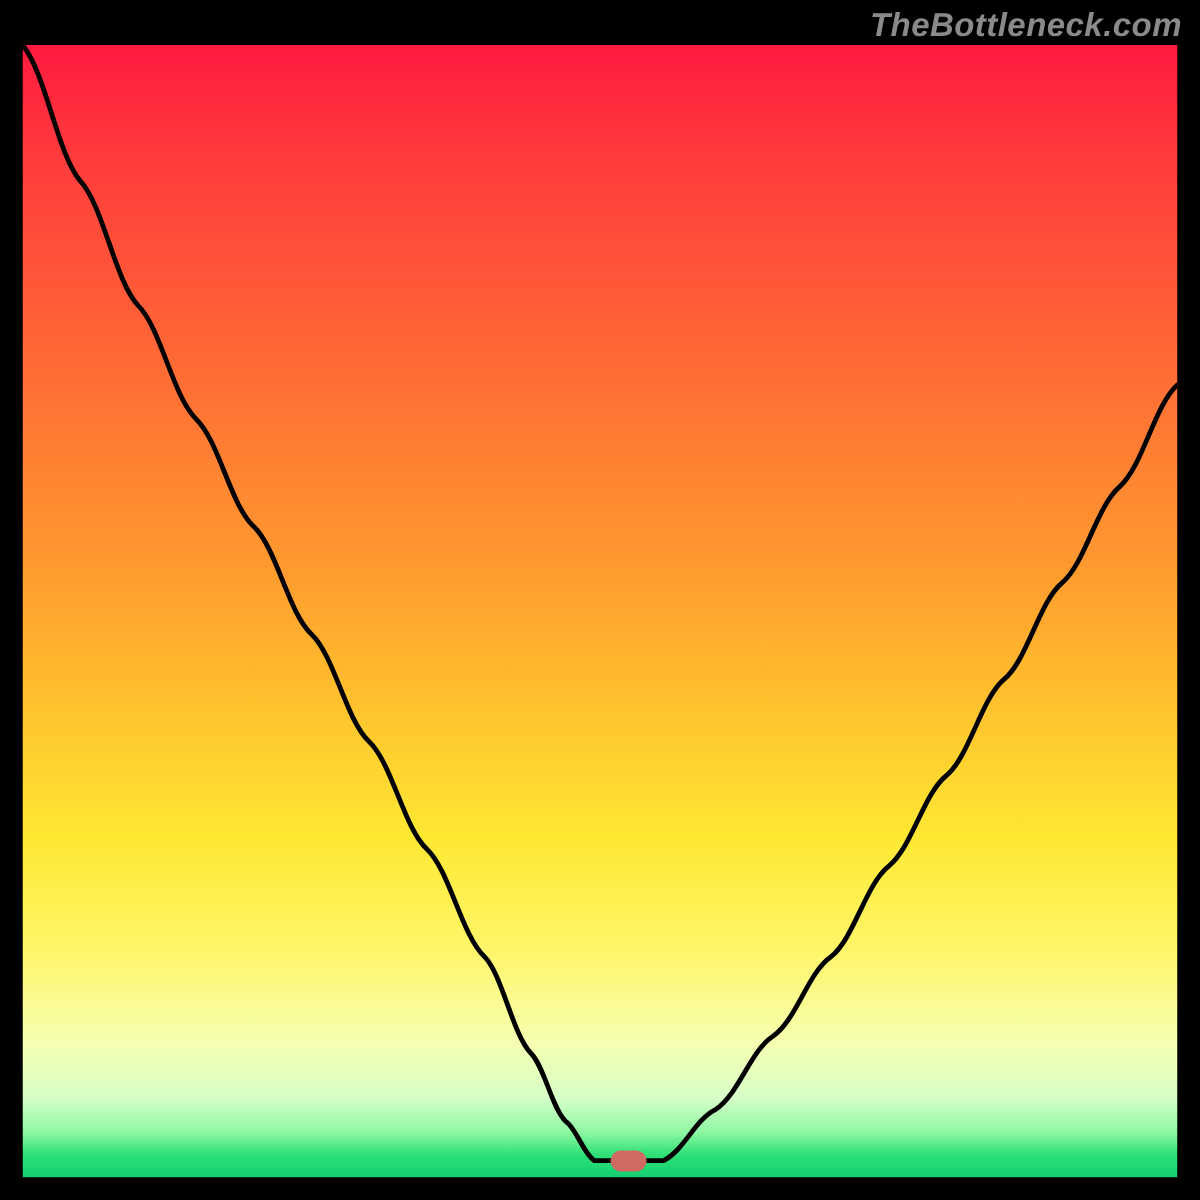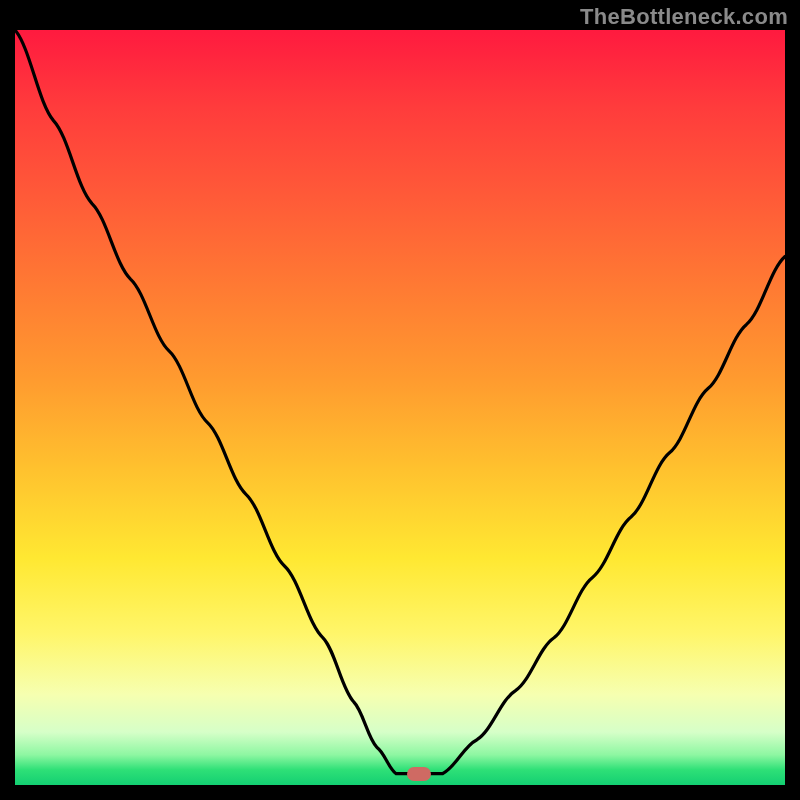--- a/index.html
+++ b/index.html
@@ -9,20 +9,21 @@
     height: 800px;
     background: #000;
     overflow: hidden;
     font-family: Arial, Helvetica, sans-serif;
   }
   .frame {
     position: relative;
     width: 800px;
     height: 800px;
     background: #000;
+    font-style: italic;
   }
   .watermark {
     position: absolute;
     top: 4px;
     right: 12px;
     font-size: 22px;
     font-weight: 600;
     color: #8a8a8a;
     letter-spacing: 0.3px;
     z-index: 10;

